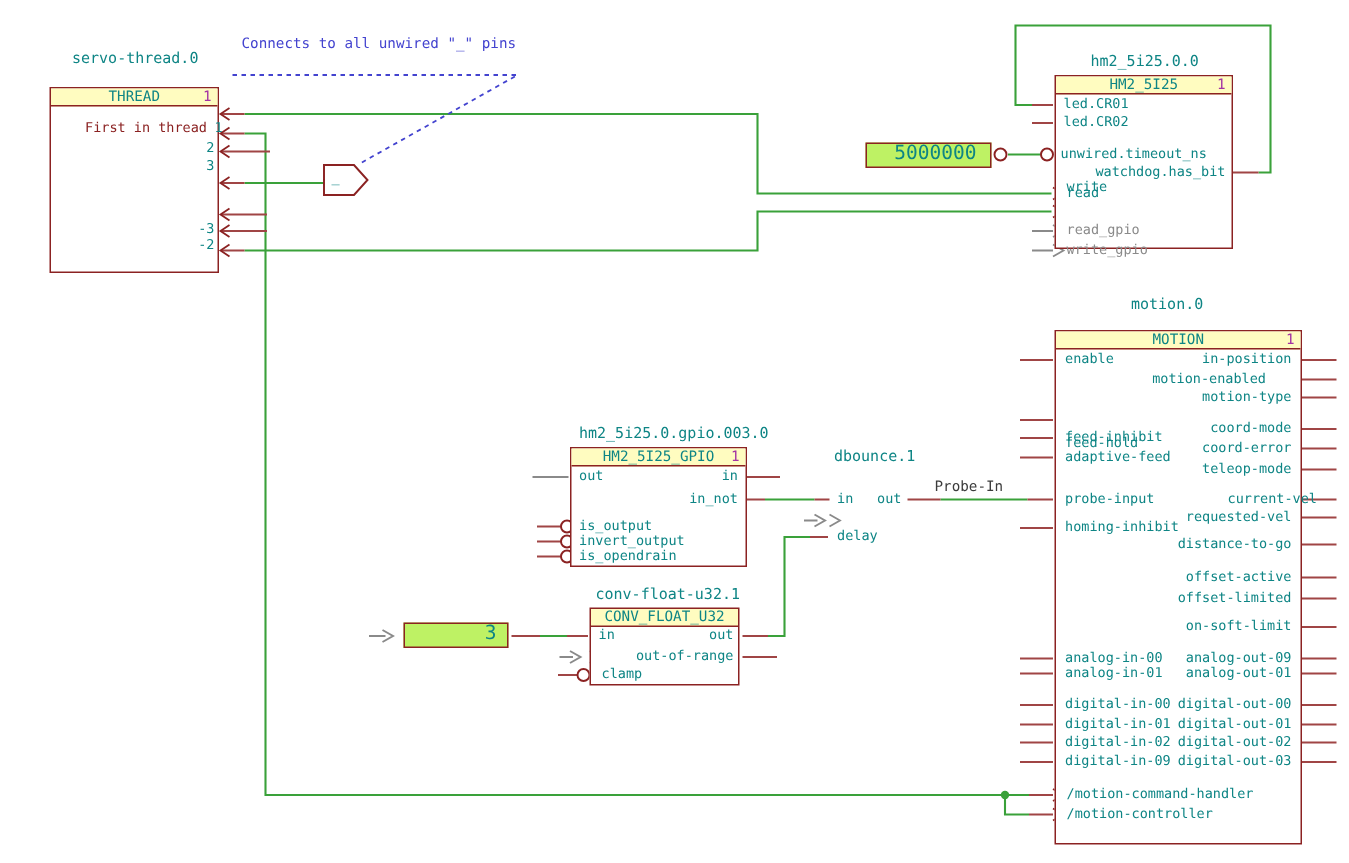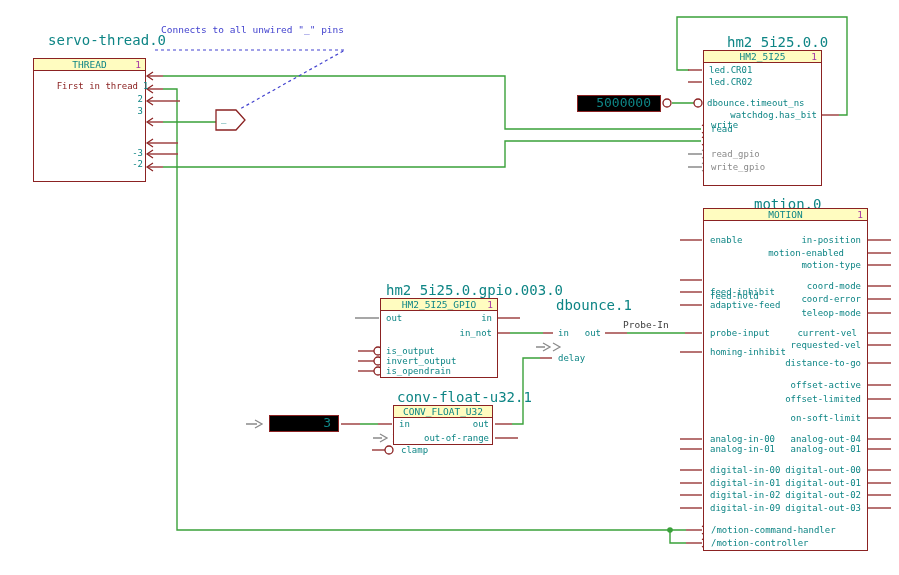--- a/index.html
+++ b/index.html
@@ -1,26 +1,26 @@
 <!DOCTYPE html>
 <html><head>
 <meta charset="utf-8">
 <style>
   html,body{margin:0;padding:0;background:#fff}
   #c{position:relative;width:899px;height:575px;background:#fff;
      font-family:"DejaVu Sans Mono",monospace;overflow:hidden}
   .t{position:absolute;white-space:pre;font-size:9px;line-height:10px}
-  .title{font-size:14px}
+  .title{font-size:10px}
   .teal{color:#0e8585}.red{color:#8b2222}.gray{color:#8a8a8a}.blue{color:#4343cf}.blk{color:#3c3c3c}
   .ra{text-align:right}
   .block{position:absolute;border:1.4px solid #8b2222;background:#fff;box-sizing:border-box}
   .hdr{position:relative;height:12px;background:#fffcc0;border-bottom:1.4px solid #8b2222;
        box-sizing:border-box;font-size:9.5px;line-height:11px;text-align:center;color:#0e8585}
   .unit{position:absolute;right:4px;top:0;color:#a333a3}
-  .const{position:absolute;border:1.4px solid #8b2222;background:#000000;box-sizing:border-box;
+  .const{position:absolute;border:1.4px solid #8b2222;background:#bef264;box-sizing:border-box;
          text-align:right;font-size:13px;line-height:14px;color:#0e8585}
   svg{position:absolute;left:0;top:0}
   .lbl{margin-right:5px}
 </style>
 </head>
 <body>
 
 <div id="c">
 
   <svg width="899" height="575">
@@ -101,29 +101,29 @@
   <div class="t ra" style="left:35px;top:84px;width:108px">
     <span class="red lbl"></span><span class="teal">2</span></div>
   <div class="t ra" style="left:35px;top:96px;width:108px">
     <span class="red lbl"></span><span class="teal">3</span></div>
   <div class="t ra" style="left:35px;top:138px;width:108px">
     <span class="red lbl"></span><span class="teal">-3</span></div>
   <div class="t ra" style="left:35px;top:149px;width:108px">
     <span class="red lbl"></span><span class="teal">-2</span></div>
 
   <span class="t teal title" style="left:727px;top:37px">hm2_5i25.0.0</span>
-  <div class="block" style="left:703px;top:50px;width:119px;height:136px">
+  <div class="block" style="left:703px;top:50px;width:119px;height:116px">
     <div class="hdr">
       <span>HM2_5I25</span>
       <span class="unit">1</span>
     </div>
   </div>
   <span class="t teal" style="left:709px;top:65px">led.CR01</span>
   <span class="t teal" style="left:709px;top:77px">led.CR02</span>
-  <span class="t teal" style="left:707px;top:98px">dbounce.timeout_ns</span>
+  <span class="t teal" style="left:707px;top:98px">unwired.timeout_ns</span>
   <span class="t teal" style="left:711px;top:124px">read</span>
   <span class="t teal" style="left:711px;top:120px">write</span>
   <span class="t gray" style="left:711px;top:149px">read_gpio</span>
   <span class="t gray" style="left:711px;top:162px">write_gpio</span>
   <div class="t ra teal" style="left:703px;top:110px;width:114px">watchdog.has_bit</div>
   <div class="const" style="left:577px;top:95px;width:84px;height:17px;padding-right:9px">5000000</div>
 
   <span class="t teal title" style="left:386px;top:285px">hm2_5i25.0.gpio.003.0</span>
   <div class="block" style="left:380px;top:298px;width:118px;height:80px">
     <div class="hdr">
@@ -137,33 +137,33 @@
   <span class="t teal" style="left:386px;top:366px">is_opendrain</span>
   <div class="t ra teal" style="left:380px;top:313px;width:112px">in</div>
   <div class="t ra teal" style="left:380px;top:328px;width:112px">in_not</div>
 
   <span class="t teal title" style="left:556px;top:300px">dbounce.1</span>
   <span class="t teal" style="left:558px;top:328px">in</span>
   <span class="t teal" style="left:558px;top:353px">delay</span>
   <div class="t ra teal" style="left:553px;top:328px;width:48px">out</div>
 
   <span class="t teal title" style="left:397px;top:392px">conv-float-u32.1</span>
-  <div class="block" style="left:393px;top:405px;width:100px;height:40px">
+  <div class="block" style="left:393px;top:405px;width:100px;height:52px">
     <div class="hdr">
       <span>CONV_FLOAT_U32</span>
     </div>
   </div>
   <span class="t teal" style="left:399px;top:419px">in</span>
   <span class="t teal" style="left:401px;top:445px">clamp</span>
   <div class="t ra teal" style="left:393px;top:419px;width:96px">out</div>
   <div class="t ra teal" style="left:393px;top:433px;width:96px">out-of-range</div>
   <div class="const" style="left:269px;top:415px;width:70px;height:17px;padding-right:7px">3</div>
 
   <span class="t teal title" style="left:754px;top:199px">motion.0</span>
-  <div class="block" style="left:703px;top:208px;width:165px;height:343px">
+  <div class="block" style="left:703px;top:220px;width:165px;height:343px">
     <div class="hdr">
       <span>MOTION</span>
       <span class="unit">1</span>
     </div>
   </div>
   <span class="t teal" style="left:710px;top:235px">enable</span>
   <span class="t teal" style="left:710px;top:291px">feed-hold</span>
   <span class="t teal" style="left:710px;top:287px">feed-inhibit</span>
   <span class="t teal" style="left:710px;top:300px">adaptive-feed</span>
   <span class="t teal" style="left:710px;top:328px">probe-input</span>
@@ -175,26 +175,26 @@
   <span class="t teal" style="left:710px;top:490px">digital-in-02</span>
   <span class="t teal" style="left:710px;top:503px">digital-in-09</span>
   <span class="t teal" style="left:711px;top:525px">/motion-command-handler</span>
   <span class="t teal" style="left:711px;top:538px">/motion-controller</span>
   <div class="t ra teal" style="left:703px;top:235px;width:158px">in-position</div>
   <div class="t ra teal" style="left:703px;top:248px;width:141px">motion-enabled</div>
   <div class="t ra teal" style="left:703px;top:260px;width:158px">motion-type</div>
   <div class="t ra teal" style="left:703px;top:281px;width:158px">coord-mode</div>
   <div class="t ra teal" style="left:703px;top:294px;width:158px">coord-error</div>
   <div class="t ra teal" style="left:703px;top:308px;width:158px">teleop-mode</div>
-  <div class="t ra teal" style="left:699px;top:328px;width:158px">current-vel</div>
+  <div class="t ra teal" style="left:720px;top:328px;width:158px">current-vel</div>
   <div class="t ra teal" style="left:703px;top:340px;width:158px">requested-vel</div>
   <div class="t ra teal" style="left:703px;top:358px;width:158px">distance-to-go</div>
   <div class="t ra teal" style="left:703px;top:380px;width:158px">offset-active</div>
   <div class="t ra teal" style="left:703px;top:394px;width:158px">offset-limited</div>
   <div class="t ra teal" style="left:703px;top:413px;width:158px">on-soft-limit</div>
-  <div class="t ra teal" style="left:703px;top:434px;width:158px">analog-out-04</div>
+  <div class="t ra teal" style="left:703px;top:434px;width:158px">analog-out-09</div>
   <div class="t ra teal" style="left:703px;top:444px;width:158px">analog-out-01</div>
   <div class="t ra teal" style="left:703px;top:465px;width:158px">digital-out-00</div>
   <div class="t ra teal" style="left:703px;top:478px;width:158px">digital-out-01</div>
   <div class="t ra teal" style="left:703px;top:490px;width:158px">digital-out-02</div>
   <div class="t ra teal" style="left:703px;top:503px;width:158px">digital-out-03</div>
 
 </div>
 
 </body></html>

